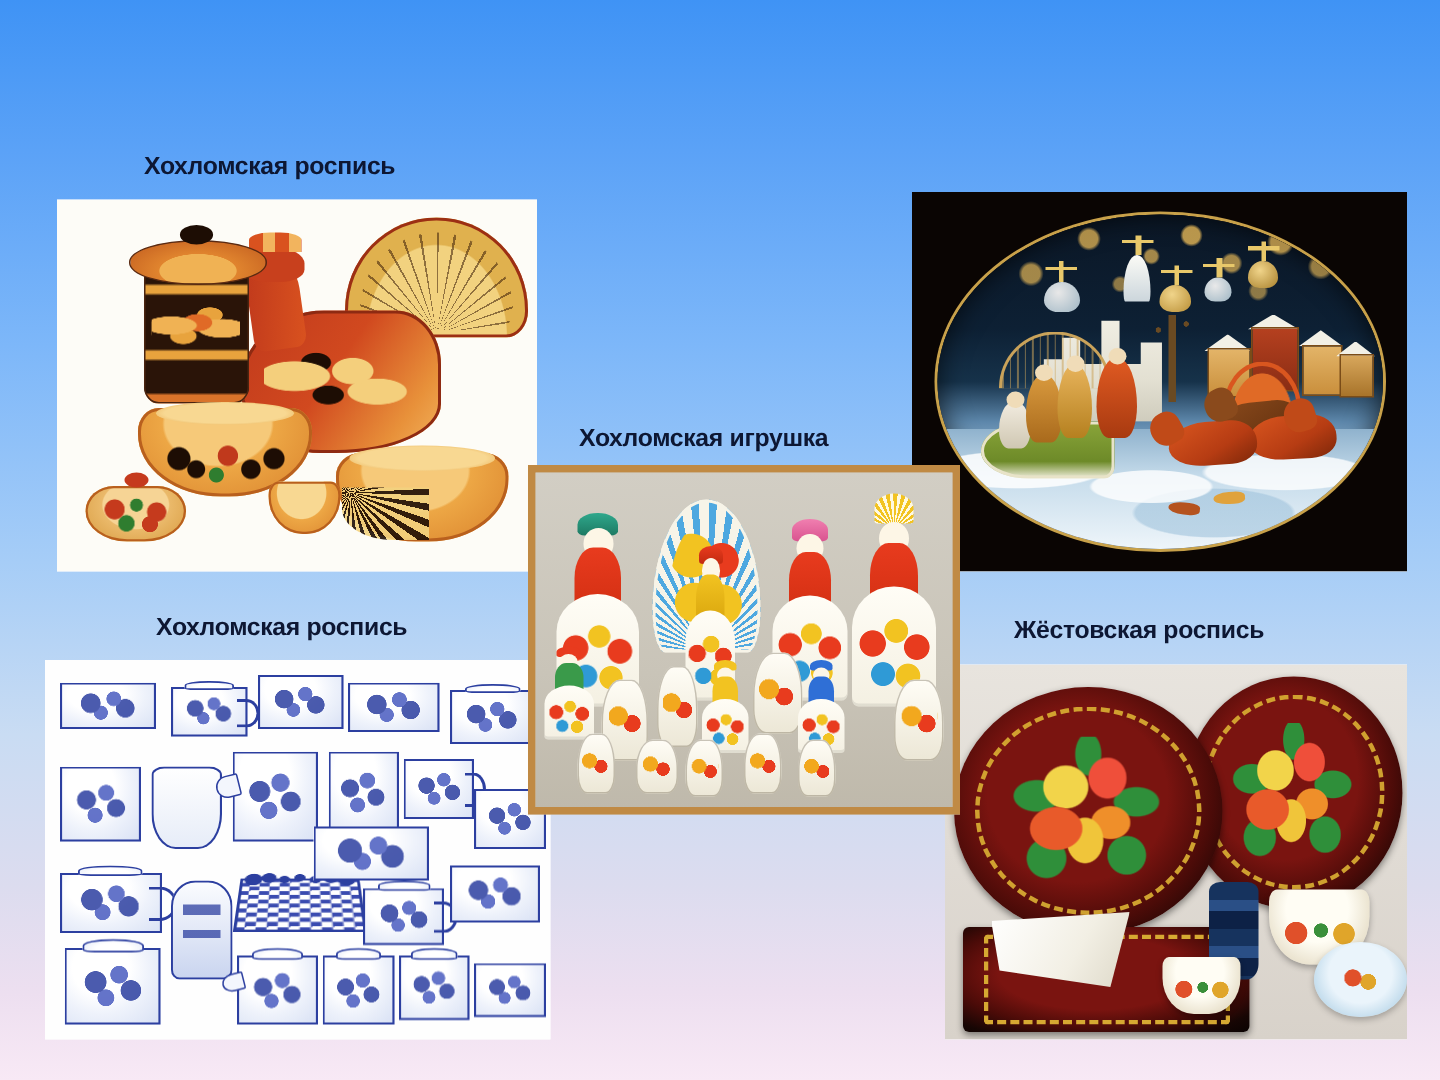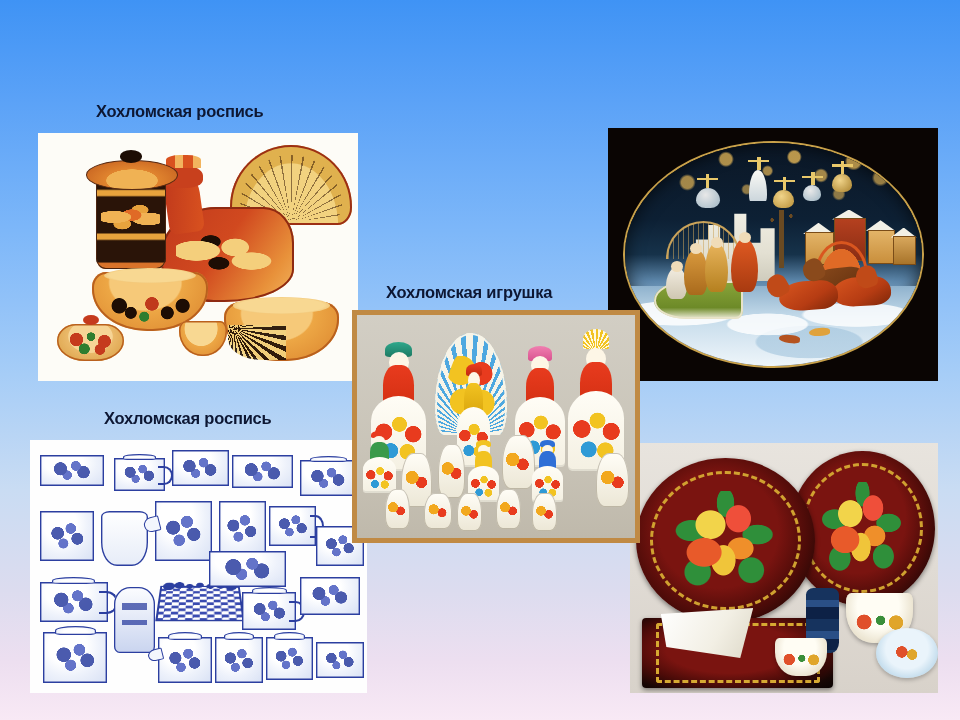--- a/index.html
+++ b/index.html
@@ -791,20 +791,21 @@
       <div class="gz gz-teapot" style="left:70%; top:78%; width:14%; height:17%;">
           <div class="gz-body"></div>
           <div class="gz-lid"></div>
         </div>
       <div class="gz gz-bowl" style="left:85%; top:80%; width:14%; height:14%;">
           <div class="gz-body"></div>
         </div>
     </div>
   </div>
 
+  <div class="caption" id="cap-zhostovo">Жёстовская роспись</div>
 
   <div class="pic" id="pic-zhostovo">
     <div class="scene zh-bg">
       <div class="zh-tray zh-tray-oval" style="left:52%; top:3%; width:47%; height:62%;">
         <div class="zh-tray-rim"></div>
         <div class="zh-flowers"></div>
       </div>
       <div class="zh-tray zh-tray-oval" style="left:2%; top:6%; width:58%; height:66%;">
         <div class="zh-tray-rim"></div>
         <div class="zh-flowers"></div>

